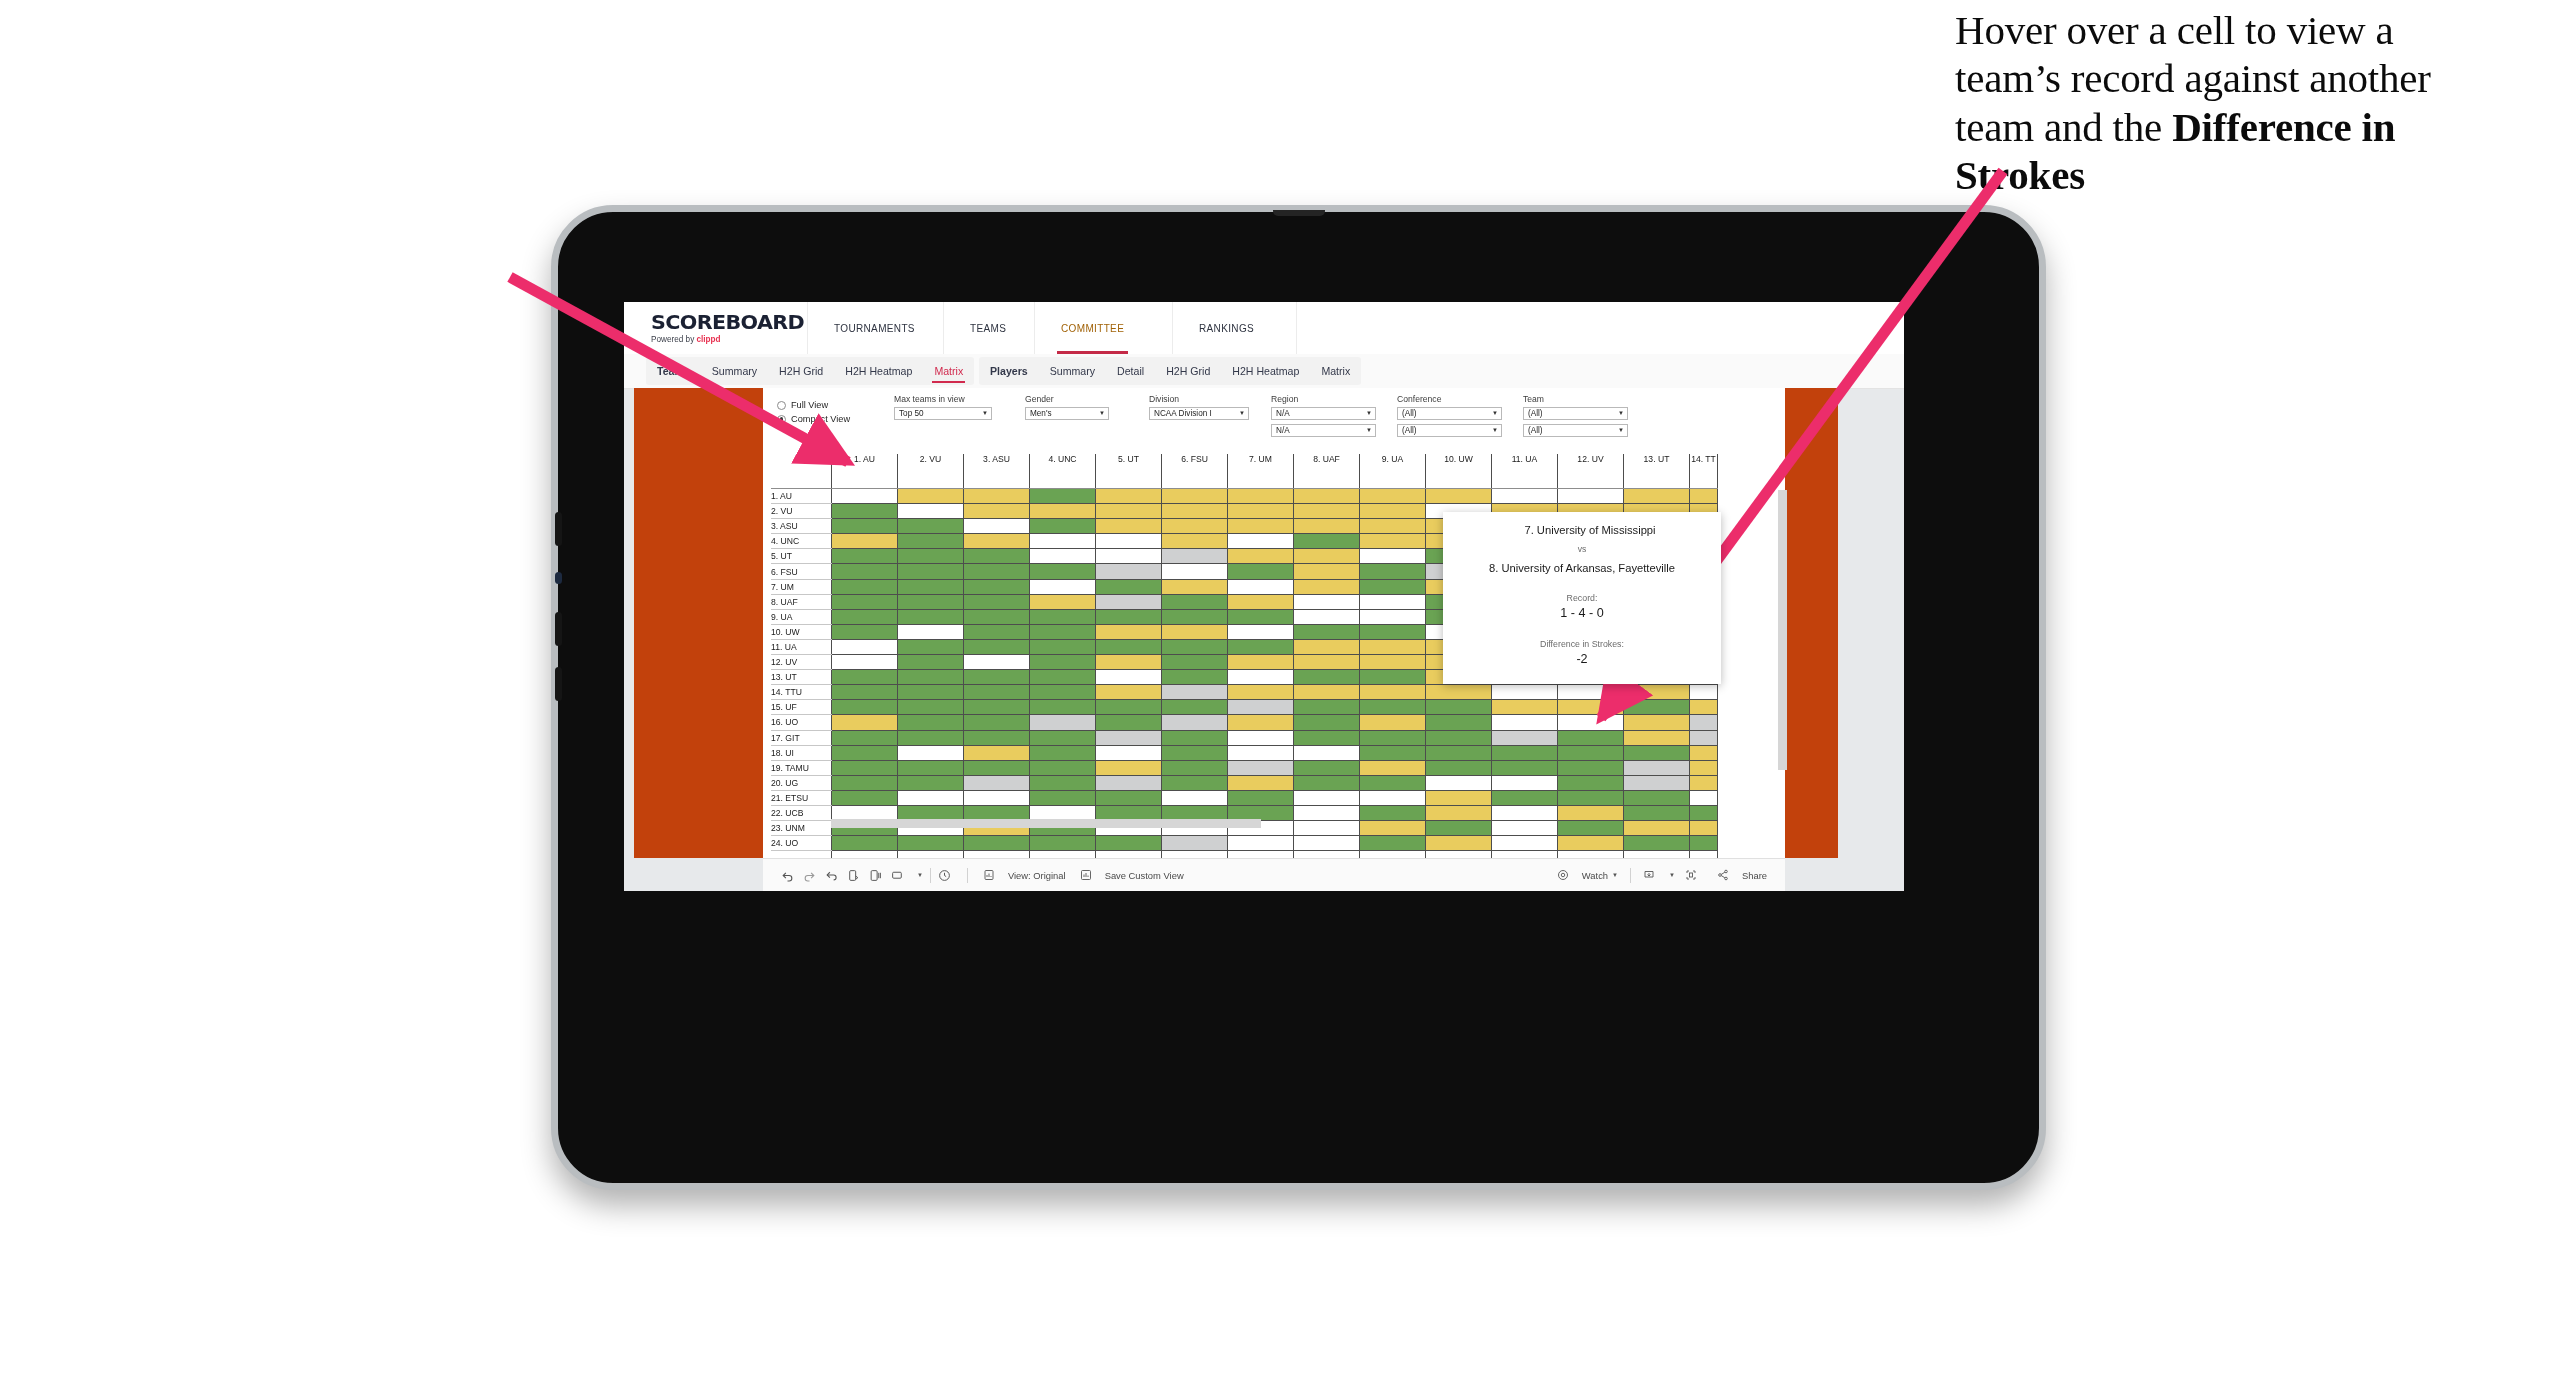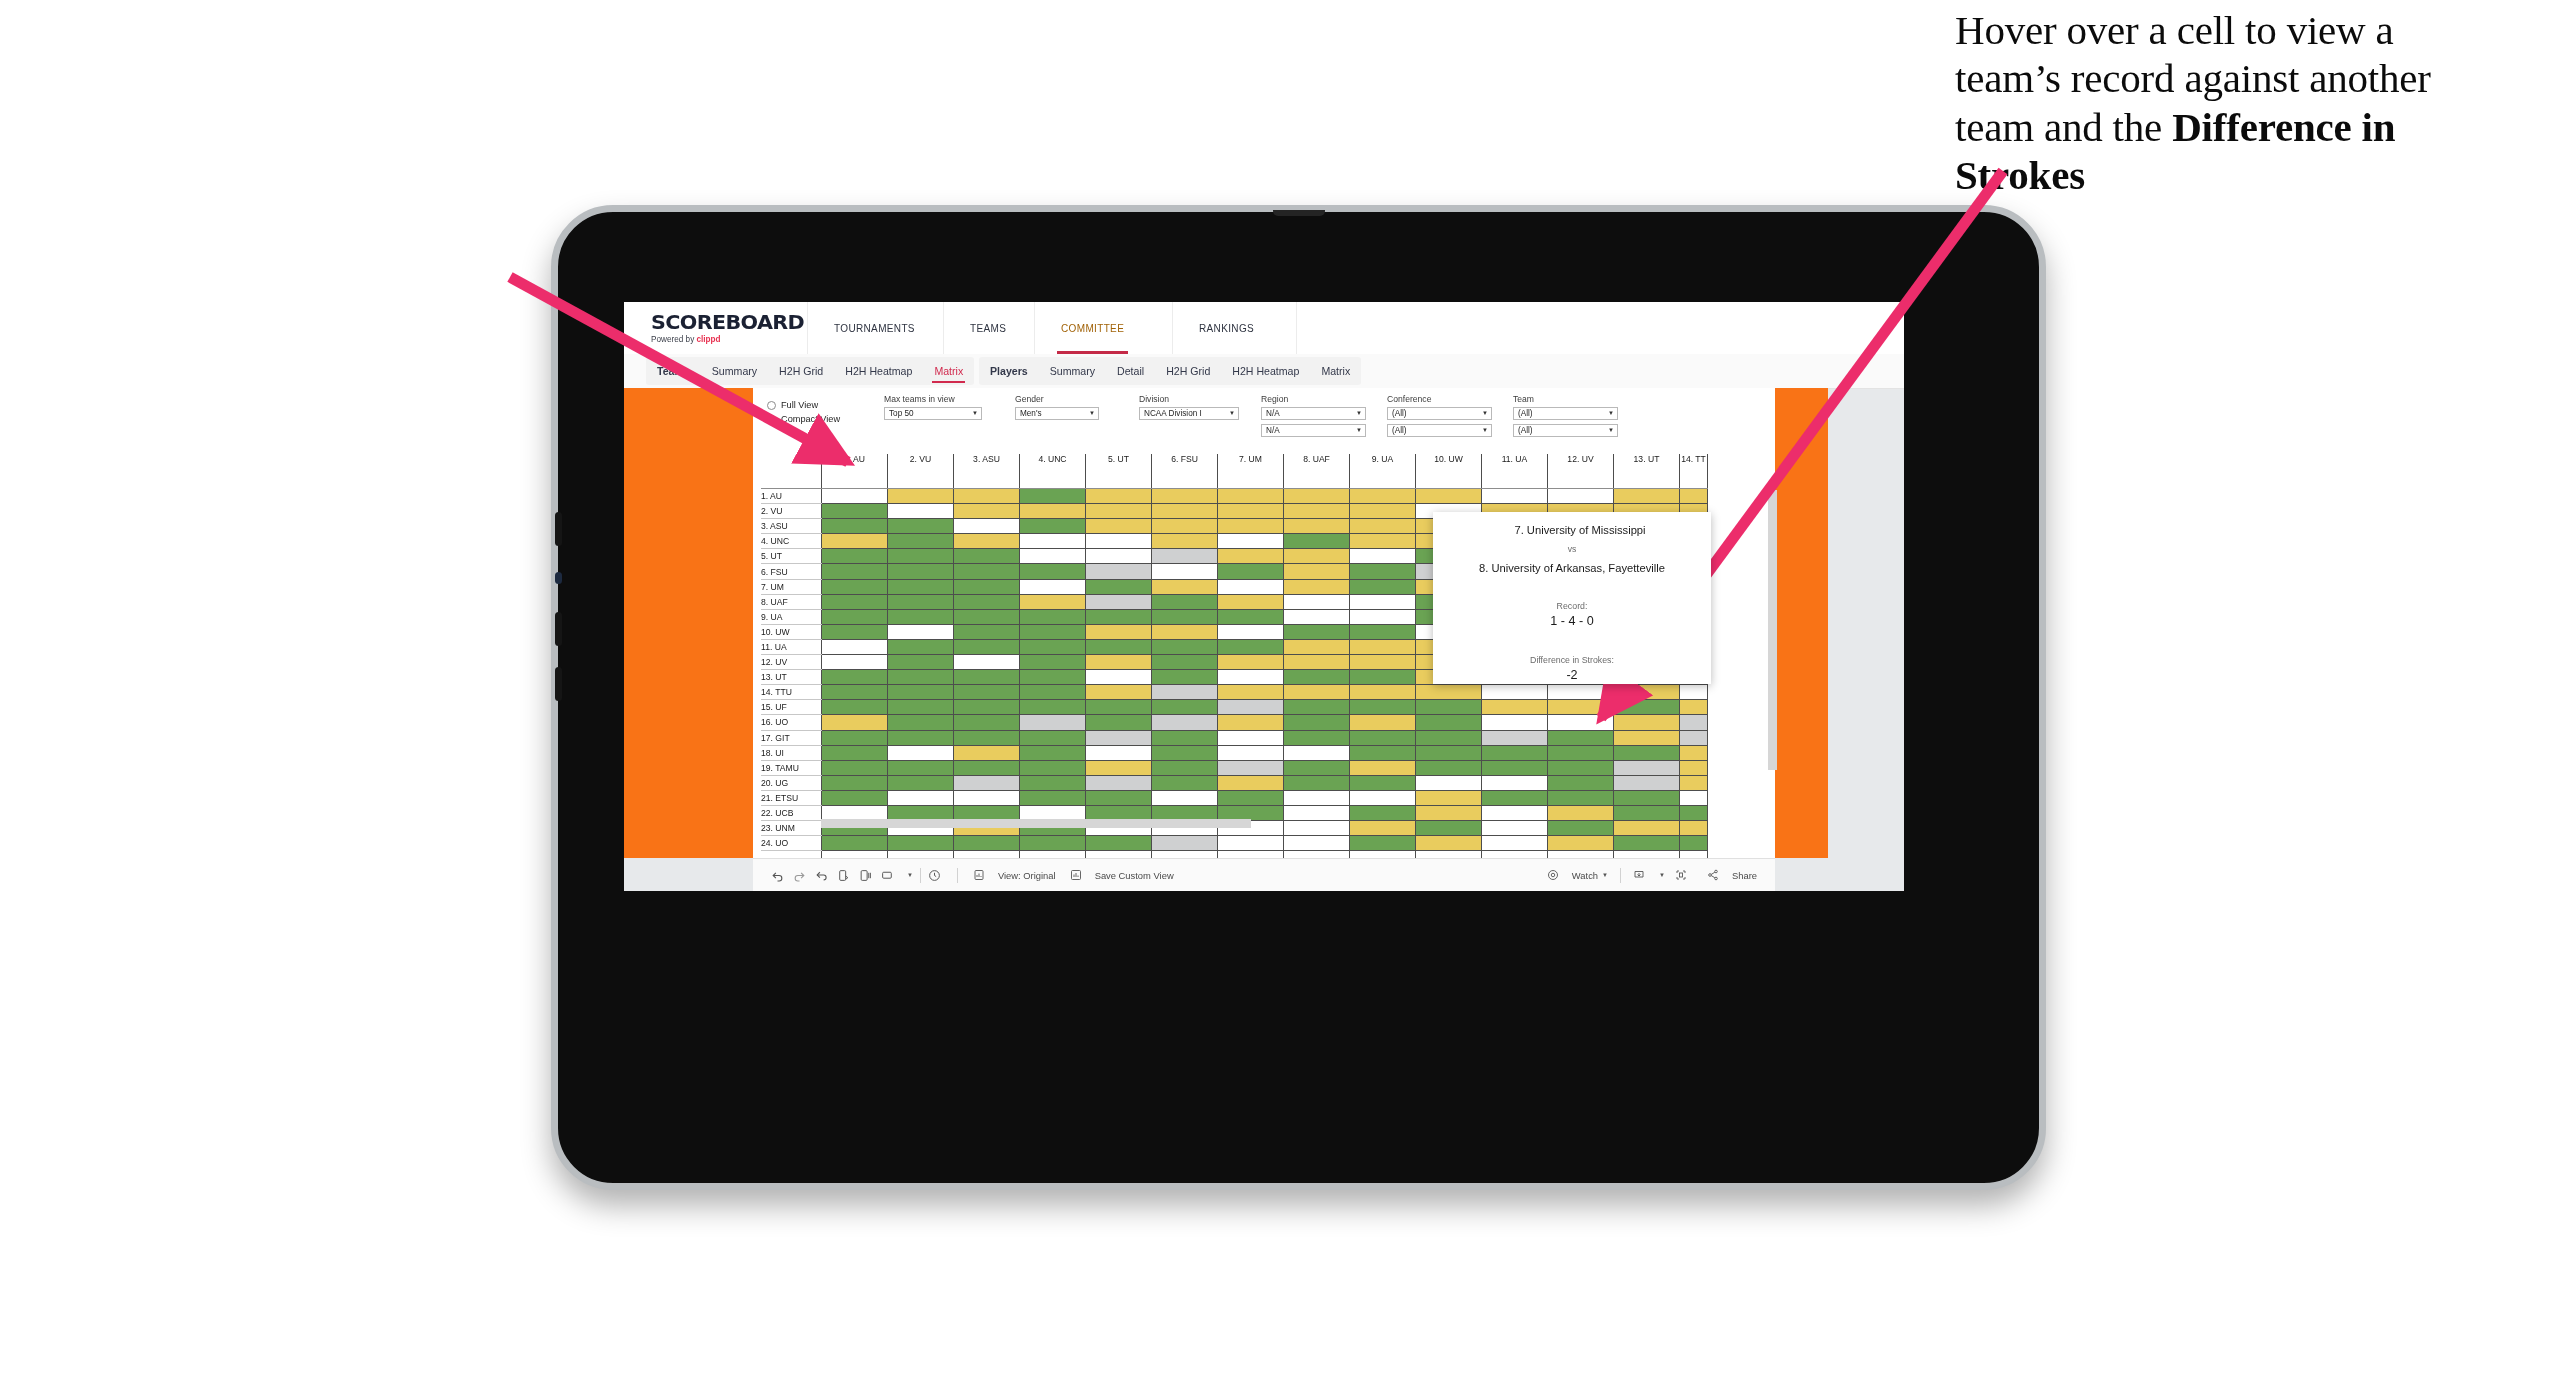--- a/index.html
+++ b/index.html
@@ -79,21 +79,21 @@
   .subgroup { position:absolute; top:3px; height:28px; background:#f2f2f2; border-radius:3px;
               display:flex; align-items:center; }
   .subitem { font-size:10.6px; color:#33384a; padding:0 11px; position:relative; height:28px;
              display:flex; align-items:center; }
   .subitem.head { font-weight:700; }
   .subitem.sel  { color:#d12a4e; }
   .subitem.sel::after { content:""; position:absolute; left:9px; right:9px; bottom:2px;
                         height:1.6px; background:#d12a4e; }
 
   
-  #viz { position:absolute; left:0; top:86px; width:1204px; height:470px; background:#f97316; }
+  #viz { position:absolute; left:10px; top:86px; width:1204px; height:470px; background:#c2410c; }
   #vizcard { position:absolute; left:129px; top:0px; width:1022px; height:470px; background:#fff; }
 
   
   #filters { position:absolute; left:0; top:6px; width:1022px; height:52px; }
   .fgroup { position:absolute; top:0; }
   .flabel { font-size:8.6px; color:#3c3c3c; margin-bottom:2.5px; white-space:nowrap; }
   .fsel { border:1px solid #b9b9b9; background:#fff; height:13.5px; display:flex; align-items:center;
           justify-content:space-between; padding:0 3px 0 4px; font-size:8.2px; color:#1f1f1f;
           box-sizing:border-box; }
   .fsel .cv { overflow:hidden; white-space:nowrap; }
@@ -129,21 +129,21 @@
   #vscroll { position:absolute; right:-10px; top:36px; width:9px; height:280px; background:#d6d6d6; }
   #hscroll { position:absolute; left:60px; bottom:-14px; width:430px; height:9px; background:#d6d6d6; }
 
   
   #tooltip { position:absolute; left:680px; top:124px; width:278px; height:172px; background:#fff;
              box-shadow:0 2px 9px rgba(0,0,0,0.28); z-index:20; padding-top:12px; box-sizing:border-box;
              text-align:center; }
   #tooltip .t1 { font-size:11.2px; color:#1a1a1a; font-weight:400;padding-left:16px; }
   #tooltip .vs { font-size:8.6px; color:#6b6b6b; margin:8px 0; }
   #tooltip .t2 { font-size:11.2px; color:#1a1a1a; }
-  #tooltip .lbl { font-size:8.8px; color:#6b6b6b; margin-top:27px; }
+  #tooltip .lbl { font-size:8.8px; color:#6b6b6b; margin-top:19px; }
   #tooltip .val { font-size:12.6px; color:#1a1a1a; margin-top:3px; }
 
   
   #toolbar { position:absolute; left:129px; top:470px; width:1022px; height:32px; background:#fafafa;
              border-top:1px solid #e0e0e0; display:flex; align-items:center; }
   .tb { display:flex; align-items:center; color:#4a4a4a; font-size:9.4px; height:32px; }
   .tbico { width:22px; text-align:center; font-size:13px; color:#555; }
   .tbsep { width:1px; height:15px; background:#d2d2d2; margin:0 7px; }
   .tbtext { margin-left:3px; white-space:nowrap; }
   .tbcaret { font-size:6px; margin-left:4px; color:#555; }

